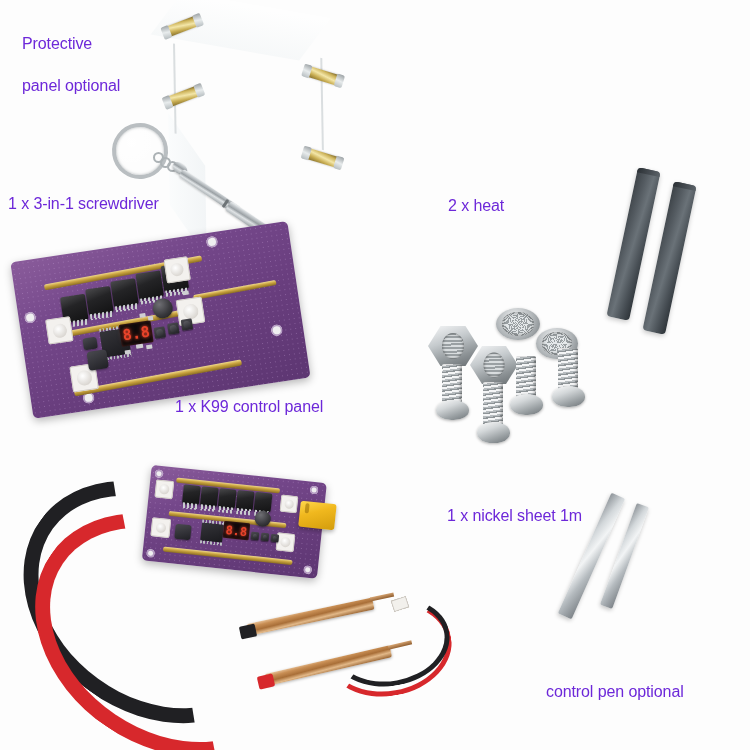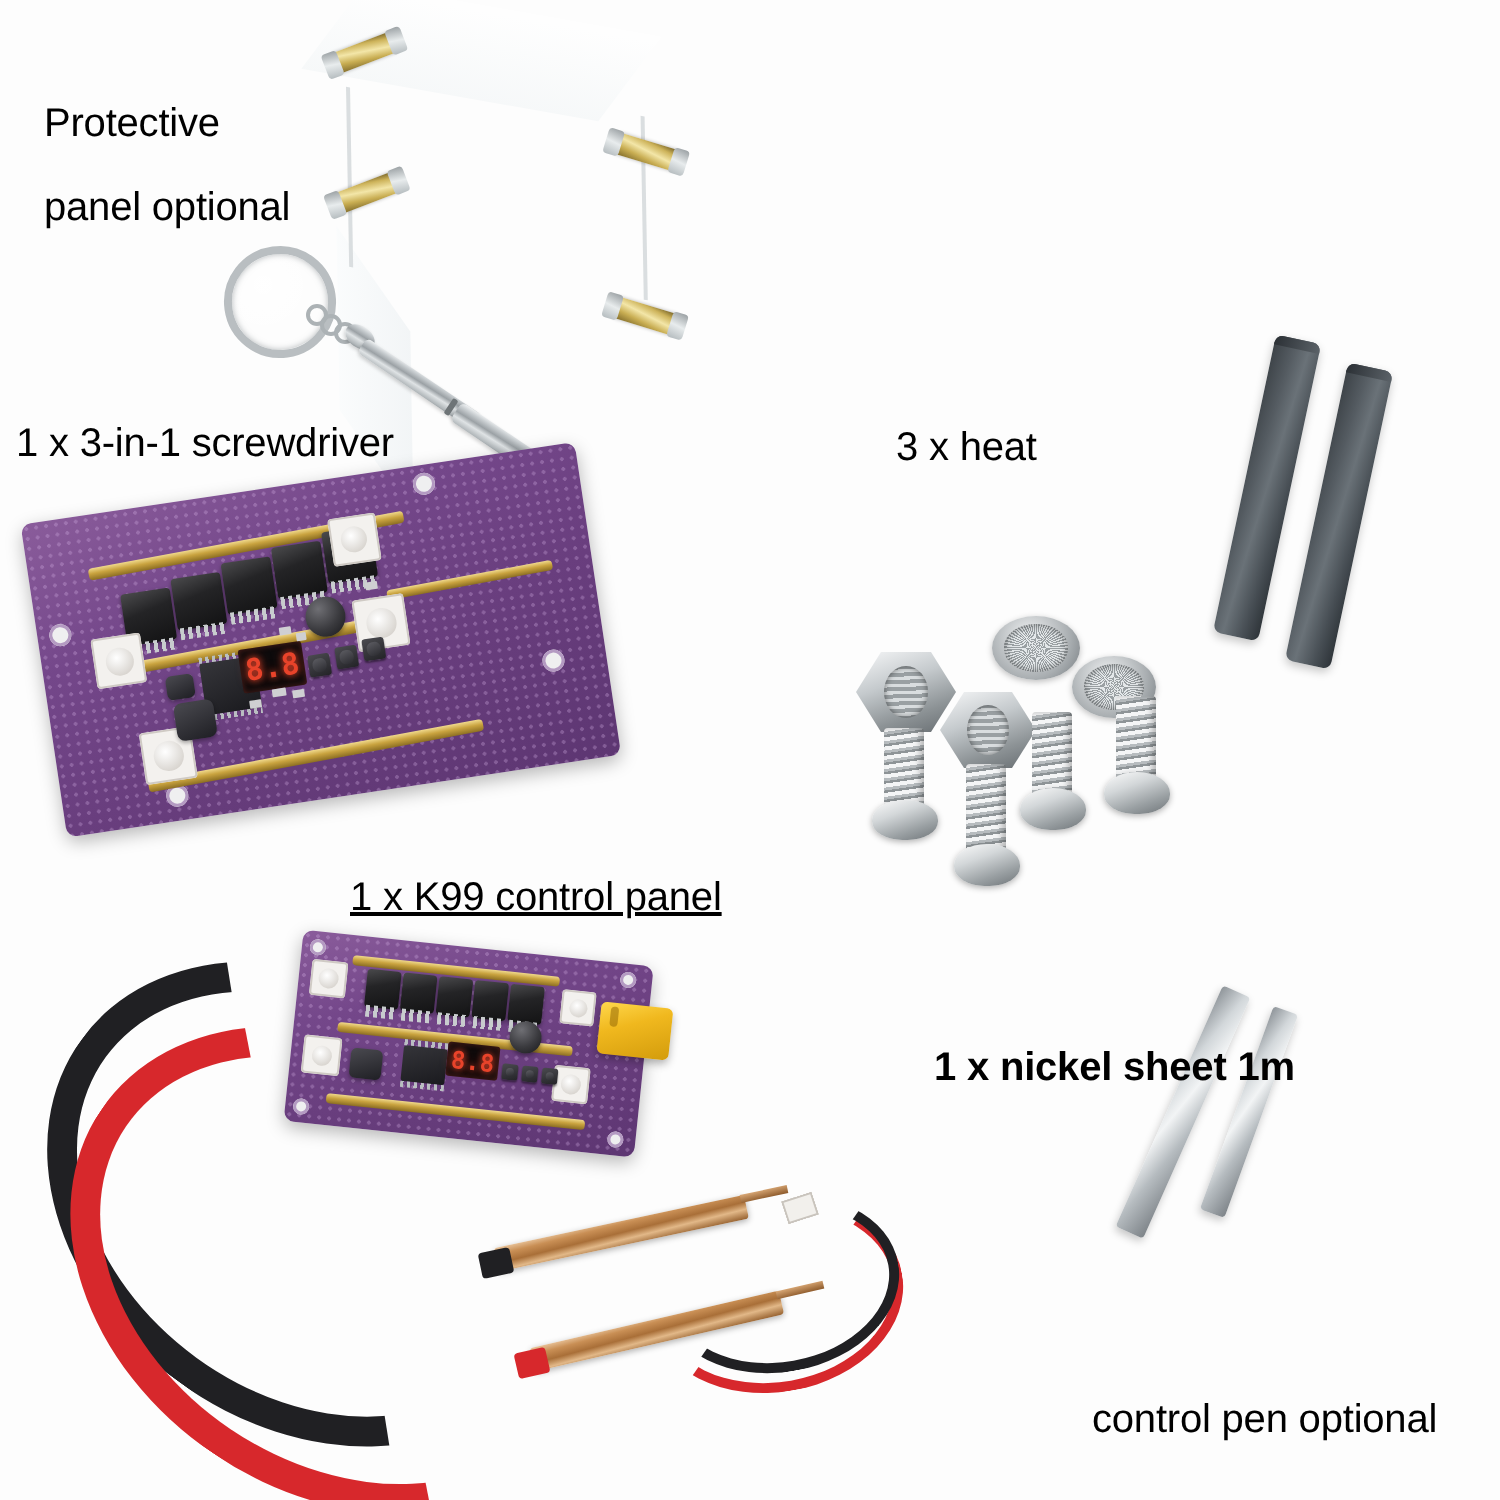--- a/index.html
+++ b/index.html
@@ -1,20 +1,20 @@
 <!DOCTYPE html>
 <html><head>
 <meta charset="utf-8">
 <style>
   html,body{margin:0;padding:0;background:#fff;}
   body{width:750px;height:750px;overflow:hidden;position:relative;
        font-family:"Liberation Sans","DejaVu Sans",sans-serif;background:#fefefe;}
   .stage{position:absolute;inset:0;width:750px;height:750px;background:#fdfdfd;}
-  .cap{position:absolute;color:#000000;font-size:20px;line-height:1.05;
-       white-space:nowrap;letter-spacing:-0.1px;margin-top:16px;}
+  .cap{position:absolute;color:#6d28d9;font-size:16px;line-height:1.05;
+       white-space:nowrap;letter-spacing:-0.1px;}
   .obj{position:absolute;}
 
   
   .case-wrap{left:168px;top:2px;width:190px;height:195px;transform:rotate(-1deg);}
   .acr-front{left:6px;top:40px;width:148px;height:88px;transform:skewY(11deg);
       border-color:#c9cfd1;}
   .acr-top{left:6px;top:10px;width:148px;height:48px;transform:skewY(11deg) skewX(-34deg);
       background:linear-gradient(180deg,rgba(255,255,255,.72),rgba(226,234,237,.25));}
   .acr-side{left:150px;top:58px;width:36px;height:92px;transform:skewY(56deg);
       background:linear-gradient(90deg,rgba(248,251,252,.55),rgba(222,230,234,.35));}
@@ -317,22 +317,22 @@
   <div class="obj" style="left:570px;top:480px;width:150px;height:160px;">
     <div class="nickel" style="left:14px;top:10px;width:15px;height:132px;transform:rotate(24deg);"></div>
     <div class="nickel" style="left:48px;top:22px;width:13px;height:108px;transform:rotate(20deg);"></div>
   </div>
 
   <div class="cap" style="left:22px;top:36px;">Protective</div>
   <div class="cap" style="left:22px;top:78px;">panel optional</div>
 
   <div class="cap" style="left:8px;top:196px;">1 x 3-in-1 screwdriver</div>
 
-  <div class="cap" style="left:448px;top:198px;">3 x heat</div>
-
-  <div class="cap" style="left:175px;top:423px;text-decoration:underline;">1 x K99 control panel</div>
-
-
-  <div class="cap" style="left:467px;top:508px;font-weight:bold;">1 x nickel sheet 1m</div>
+  <div class="cap" style="left:448px;top:198px;">2 x heat</div>
+
+  <div class="cap" style="left:175px;top:399px;">1 x K99 control panel</div>
+
+
+  <div class="cap" style="left:447px;top:508px;">1 x nickel sheet 1m</div>
 
   <div class="cap" style="left:546px;top:684px;">control pen optional</div>
 
 </div>
 
 </body></html>

